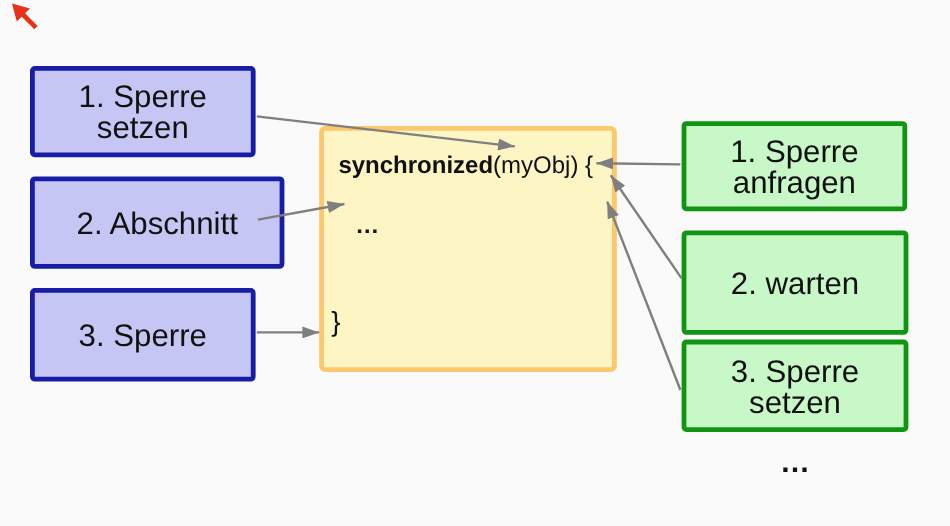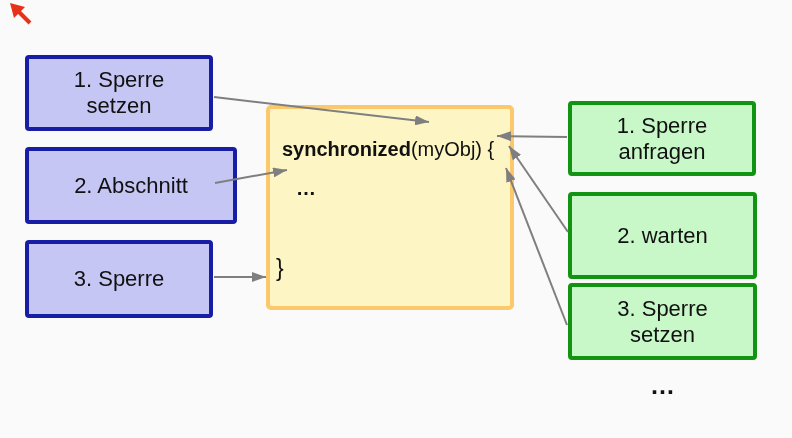--- a/index.html
+++ b/index.html
@@ -4,38 +4,38 @@
 <style>
   html,body{margin:0;padding:0;}
   body{background:#fafafa;font-family:"Liberation Sans",sans-serif;}
   .canvas{
     position:relative;width:792px;height:438px;overflow:hidden;
     background:var(--background,#fafafa);color:var(--text,#111);
   }
   .box{
     position:absolute;box-sizing:border-box;
     display:flex;flex-direction:column;align-items:center;justify-content:center;
-    text-align:center;font-size:22px;line-height:26px;
+    text-align:center;font-size:26px;line-height:26px;
     border:4px solid #000;border-radius:4px;
   }
   .box.blue{background:var(--blue-box-fill);border-color:var(--blue-box-border);}
   .box.green{background:var(--green-box-fill);border-color:var(--green-box-border);}
   #lbox1{left:25px;top:55px;width:188px;height:76px;}
   #lbox2{left:25px;top:147px;width:212px;height:77px;}
   #lbox3{left:25px;top:240px;width:188px;height:78px;}
   #gbox1{left:568px;top:101px;width:188px;height:75px;}
   #gbox2{left:568px;top:192px;width:189px;height:87px;}
   #gbox3{left:568px;top:283px;width:189px;height:77px;}
   #codebox{
     position:absolute;left:266px;top:105px;width:248px;height:205px;box-sizing:border-box;
     background:var(--code-box-fill);border:4px solid var(--code-box-border);border-radius:5px;
     font-size:20px;
   }
   .codeline{position:absolute;white-space:pre;}
-  #cl1{left:12px;top:29px;text-align:right;}
+  #cl1{left:12px;top:18px;text-align:right;}
   #cl1 .kw{font-weight:bold;}
   #cl2{left:24px;top:45px;}
   #cl3{left:26px;top:68px;font-weight:bold;}
   #cl4{left:6px;top:146px;font-size:23px;}
   #more{
     position:absolute;left:568px;top:371px;width:189px;
     text-align:center;font-size:25px;font-weight:bold;
   }
   svg.layer{position:absolute;left:0;top:0;pointer-events:none;}
   #cursor{position:absolute;left:9px;top:2px;}

